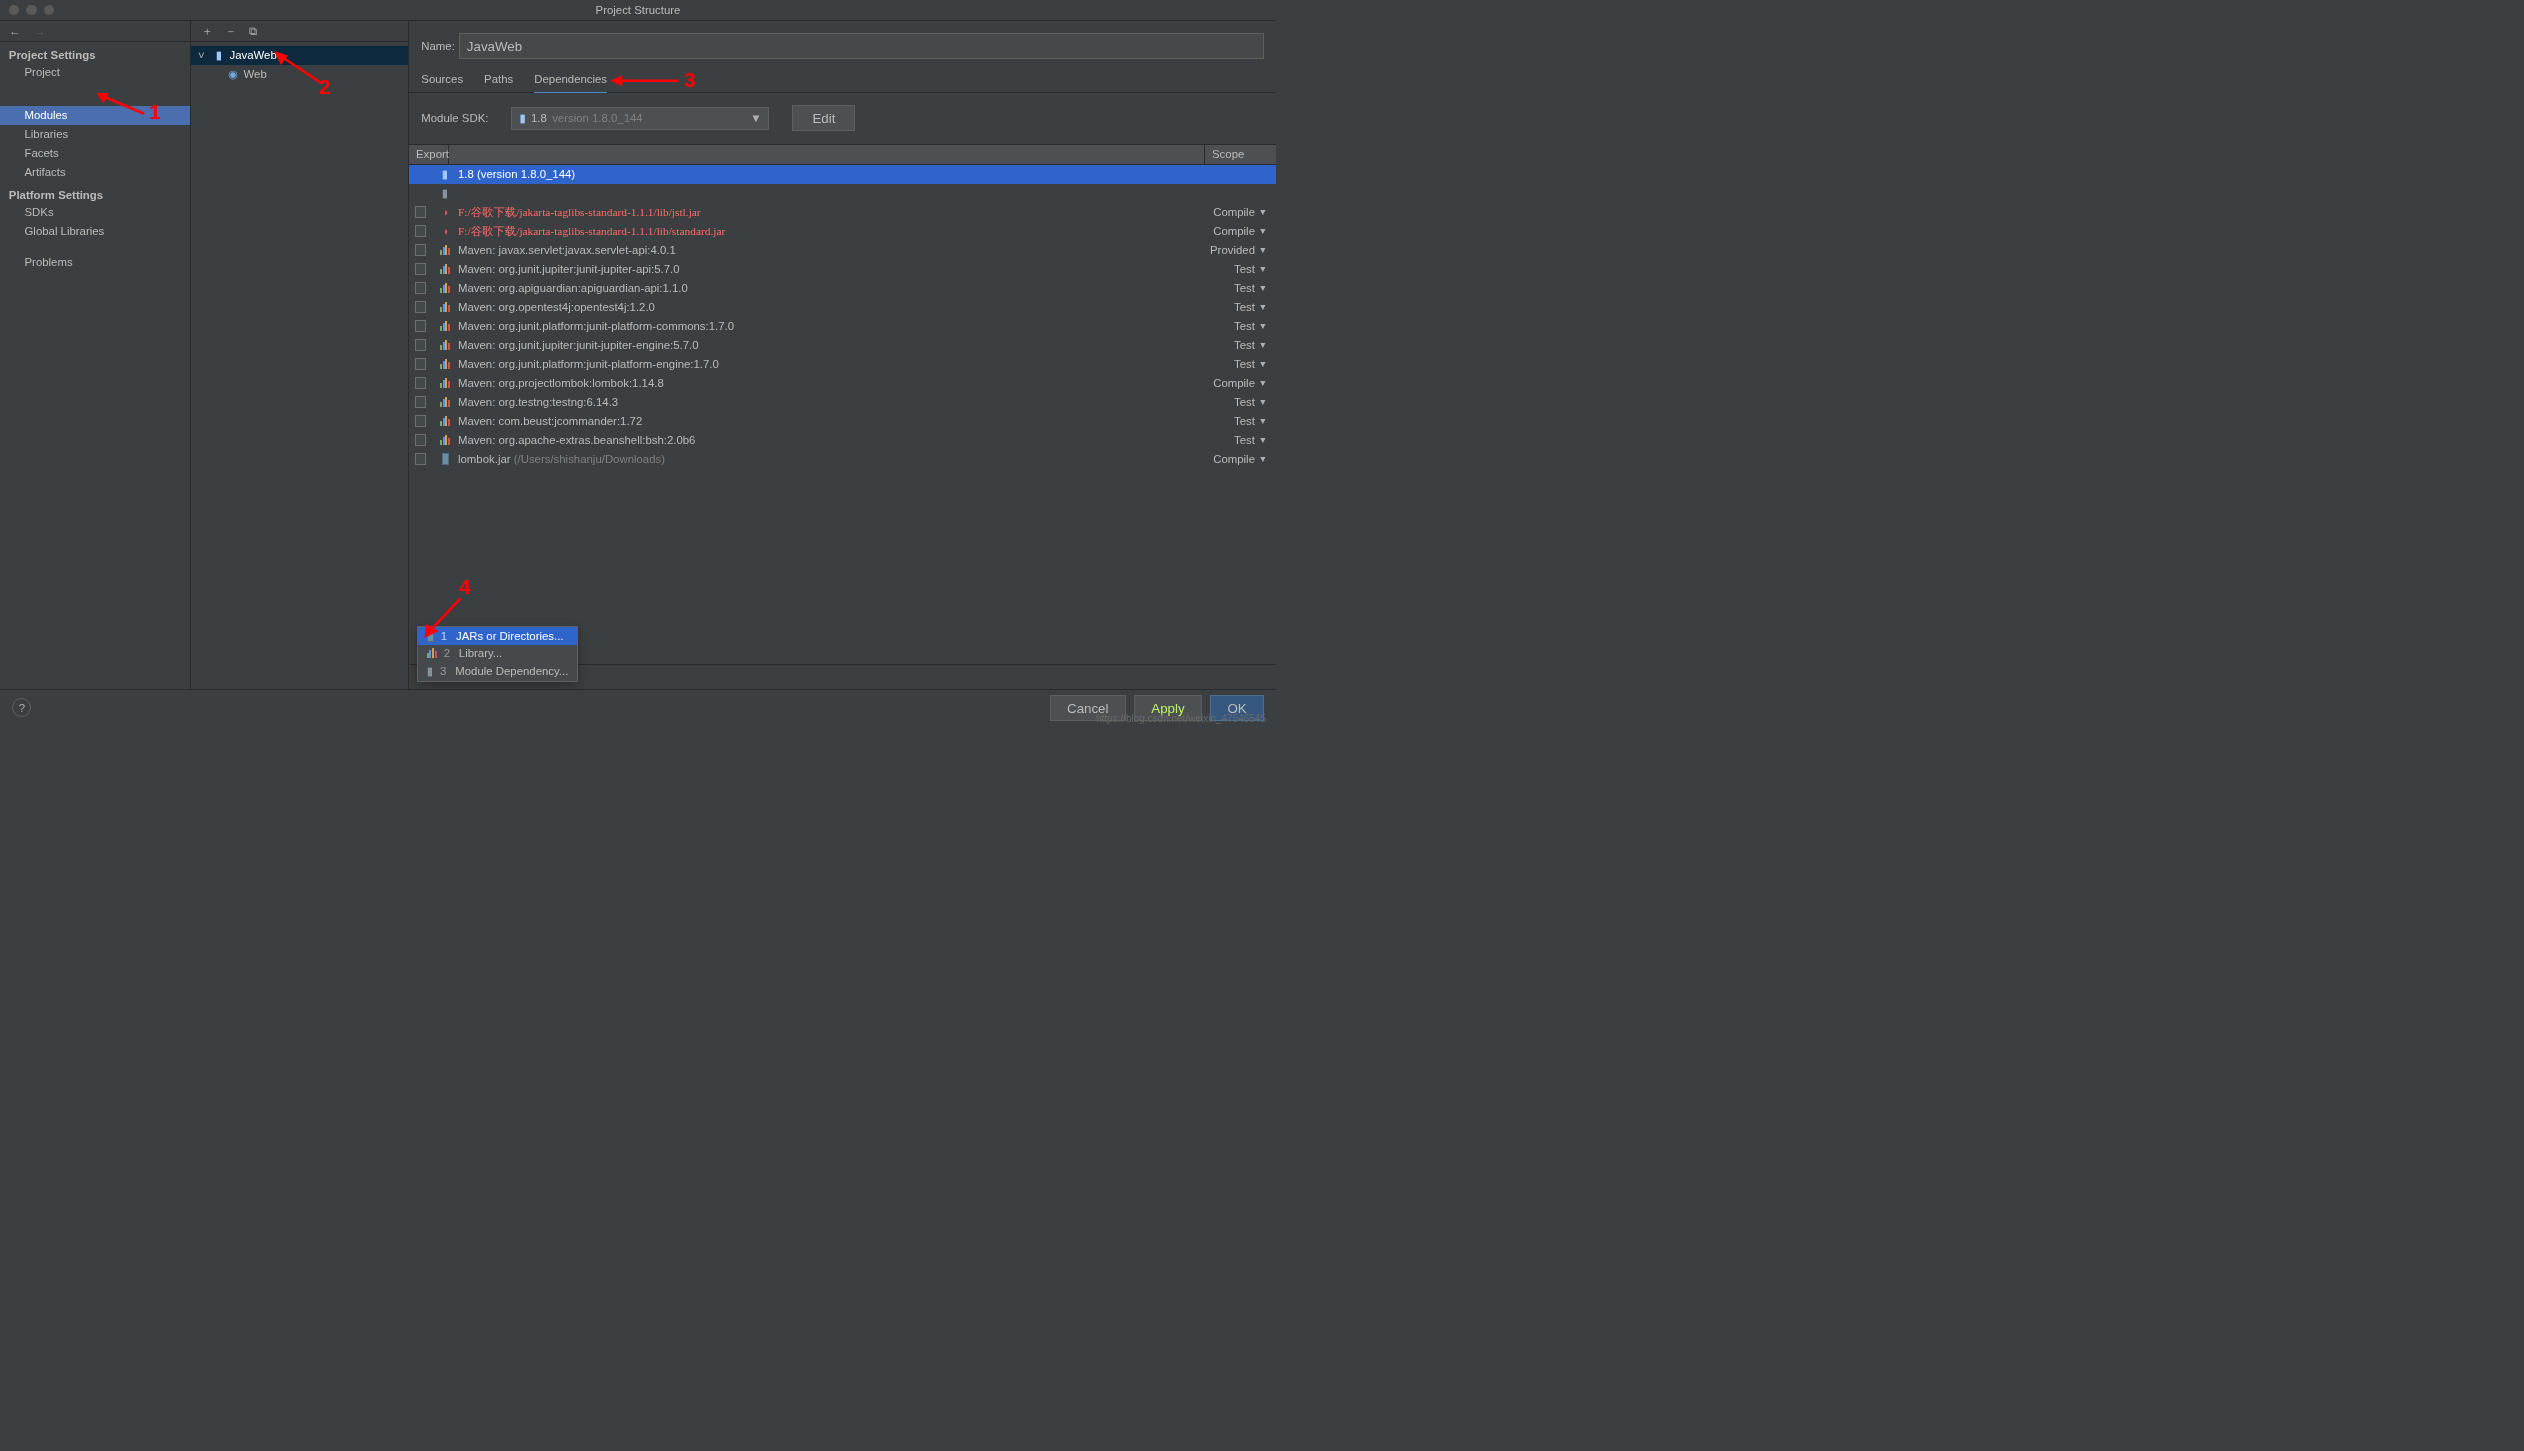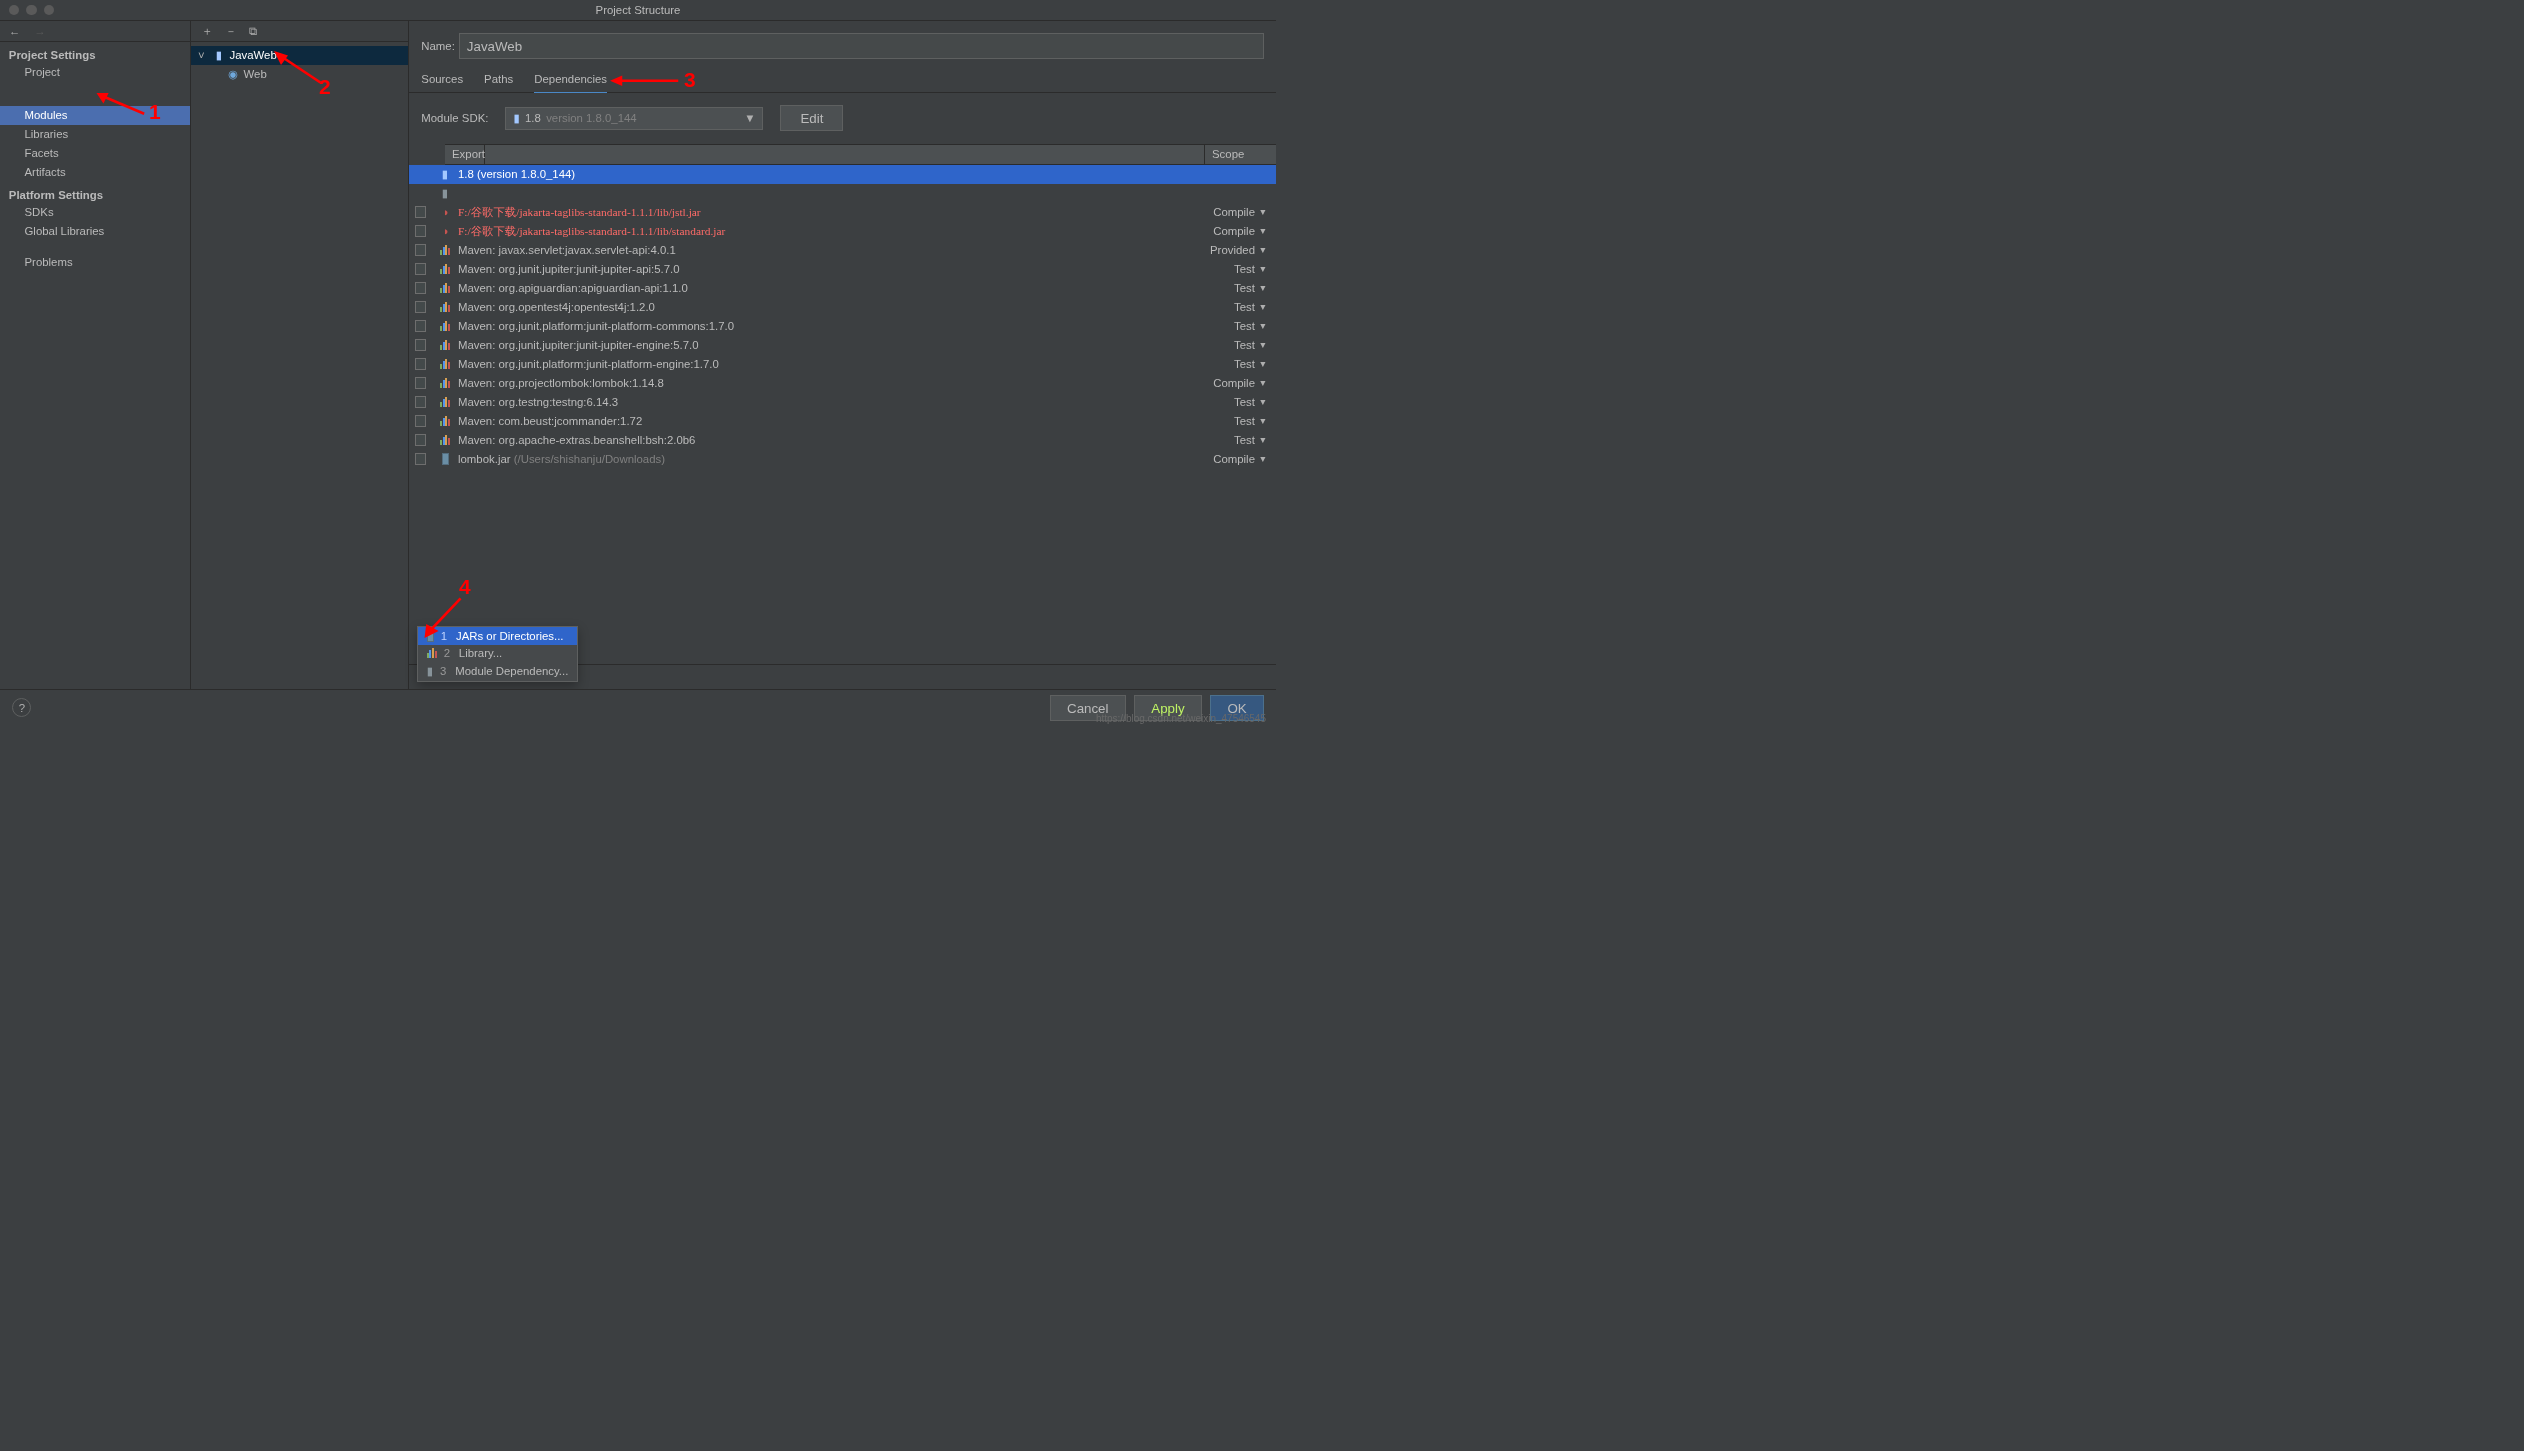--- a/index.html
+++ b/index.html
@@ -30,26 +30,26 @@
 .tree-icon { width: 14px; height: 14px; display: inline-flex; align-items: center; justify-content: center; }
 
 .right-panel { flex: 1; display: flex; flex-direction: column; background: #3c3f41; position: relative; }
 .name-row { display: flex; align-items: center; padding: 12.3px 12.3px 7px 12.3px; gap: 4px; }
 .name-input { flex: 1; background: #45494a; border: 0.9px solid #5e6060; color: #bbbbbb; padding: 4.4px 7px; }
 
 .tabs { display: flex; padding: 7px 12.3px 0 12.3px; gap: 21px; border-bottom: 0.9px solid #2b2b2b; }
 .tab { padding-bottom: 7px; color: #bbbbbb; cursor: pointer; }
 .tab.active { border-bottom: 1.8px solid #4a88c7; color: #bbbbbb; margin-bottom: -0.9px; }
 
-.sdk-row { display: flex; align-items: center; padding: 12.3px; gap: 17px; }
+.sdk-row { display: flex; align-items: center; padding: 12.3px; gap: 23px; }
 .sdk-select { background: #4c5052; border: 0.9px solid #5e6060; display: flex; align-items: center; padding: 3.5px 7px; width: 258px; gap: 5.3px; position: relative; }
 .sdk-select .caret { margin-left: auto; color: #afafaf; }
 .edit-btn { background: #4c5052; border: 0.9px solid #5e6060; color: #bbbbbb; padding: 4.4px 19px; }
 
-.dep-header { display: flex; background: #4c5052; border-top: 0.9px solid #2b2b2b; border-bottom: 0.9px solid #2b2b2b; margin-left: 36px; }
+.dep-header { display: flex; background: #4c5052; border-top: 0.9px solid #2b2b2b; border-bottom: 0.9px solid #2b2b2b; }
 .dep-header .export-col { width: 40px; padding: 3.5px 7px; border-right: 0.9px solid #2b2b2b; }
 .dep-header .name-col { flex: 1; padding: 3.5px 7px; }
 .dep-header .scope-col { width: 72px; padding: 3.5px 7px; border-left: 0.9px solid #2b2b2b; }
 
 .dep-list { flex: 1; overflow: auto; }
 .dep-row { display: flex; align-items: center; height: 19px; }
 .dep-row.selected { background: #2f65ca; color: #fff; }
 .dep-row .checkbox-col { width: 23px; display: flex; justify-content: center; }
 .dep-row .icon-col { width: 26px; display: flex; justify-content: center; }
 .dep-row .label-col { flex: 1; white-space: nowrap; overflow: hidden; }

